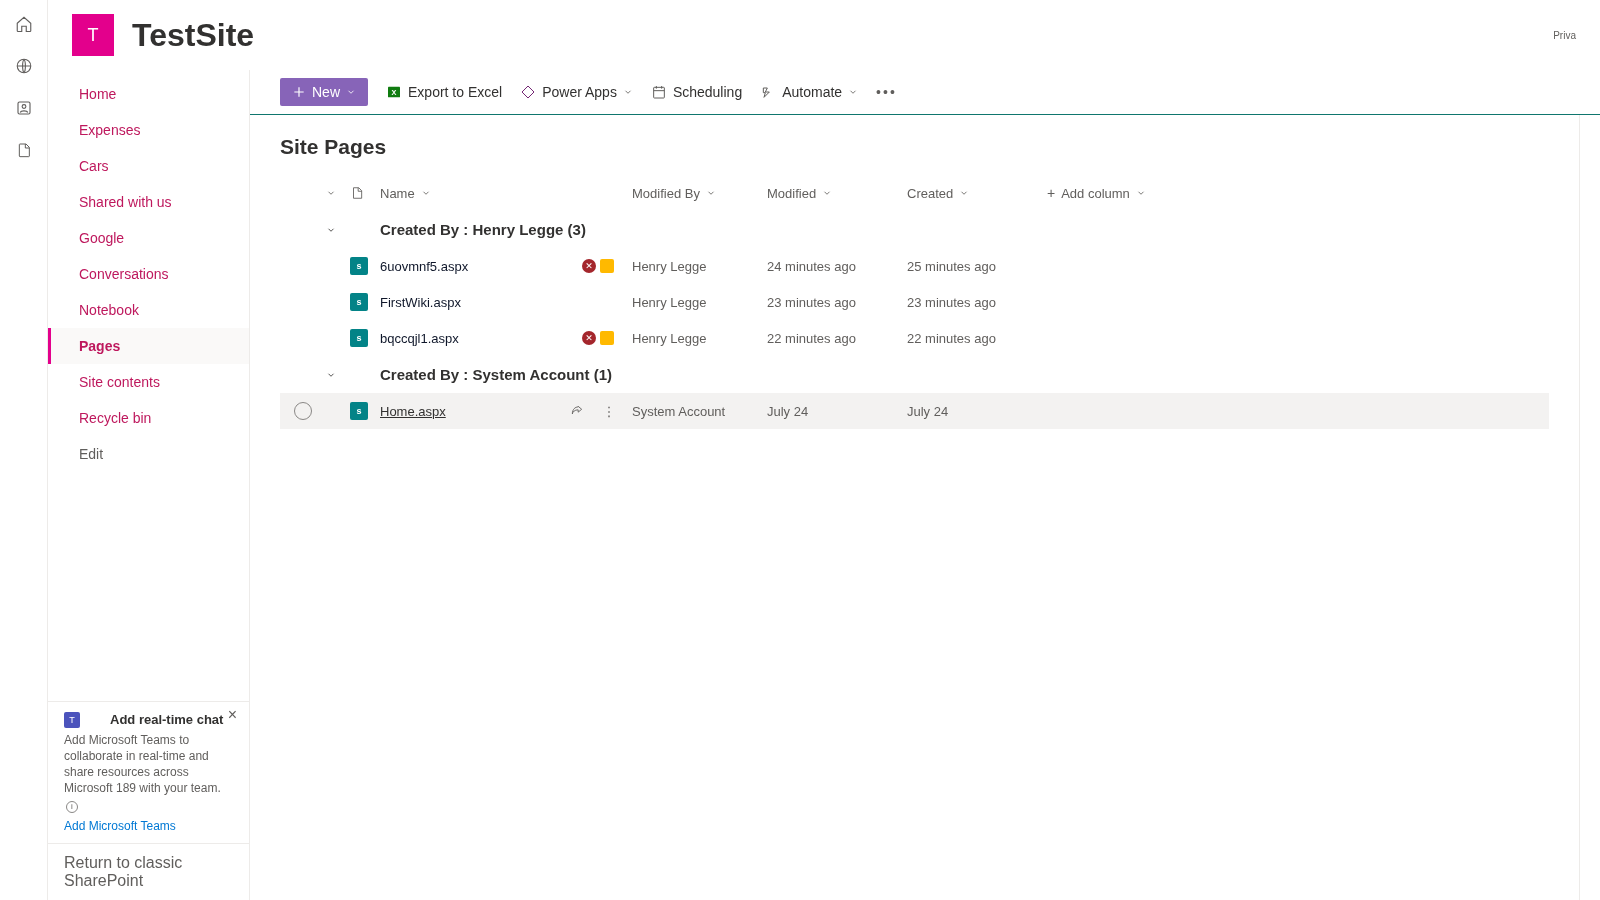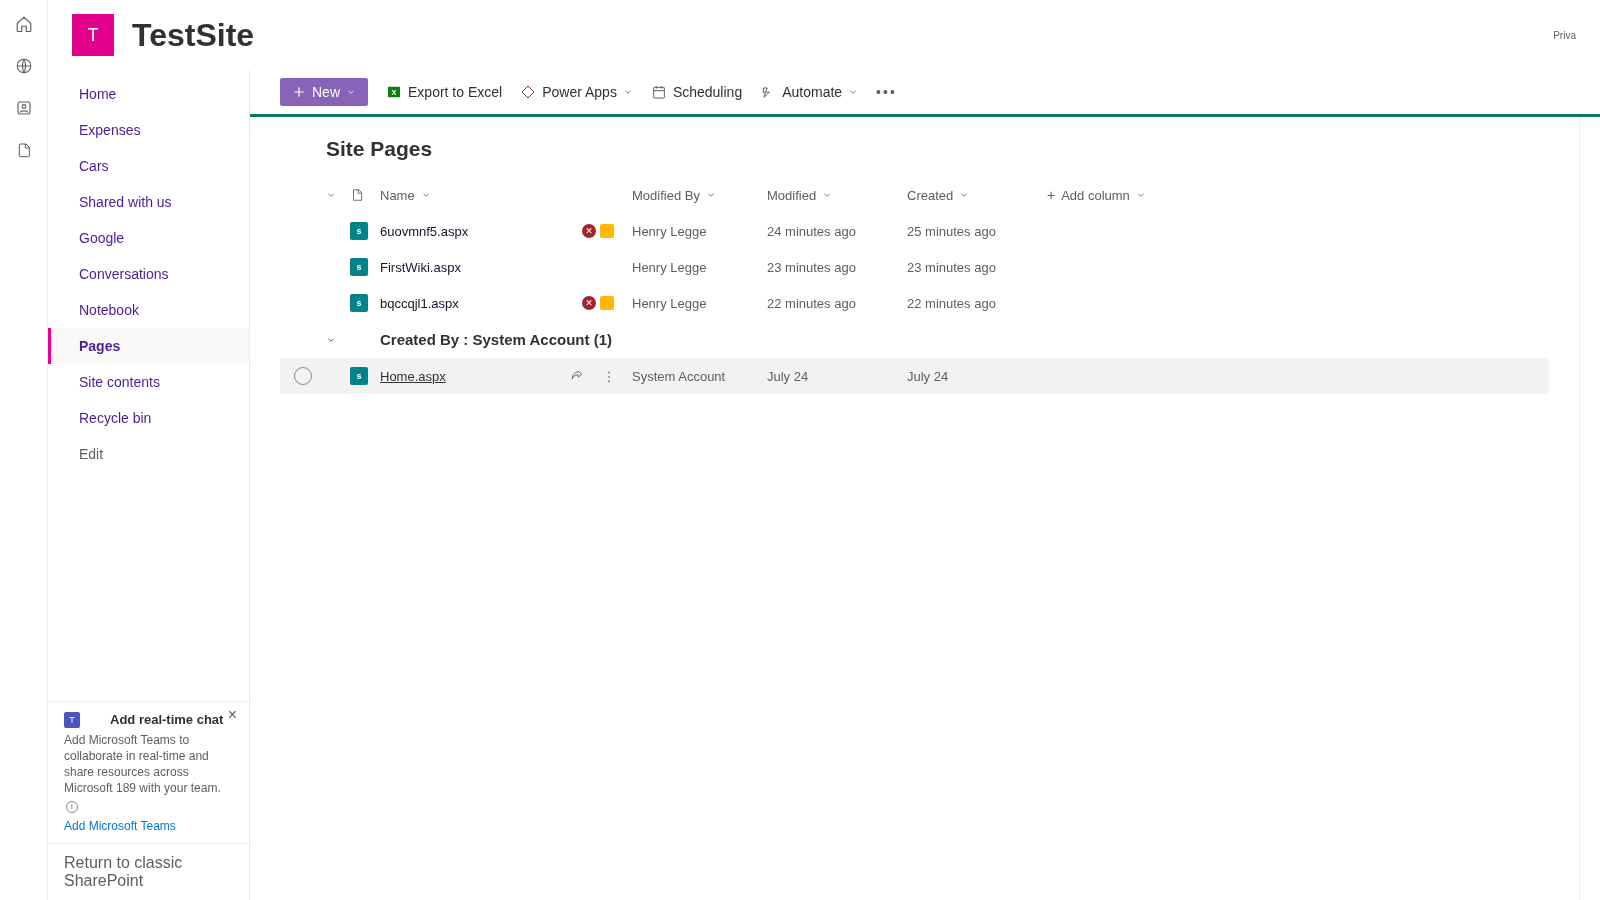--- a/index.html
+++ b/index.html
@@ -7,39 +7,39 @@
 .app { display: flex; height: 900px; }
 .rail { width: 48px; border-right: 1px solid #edebe9; display: flex; flex-direction: column; align-items: center; padding-top: 14px; gap: 22px; }
 .rail-icon { width: 20px; height: 20px; color: #605e5c; cursor: pointer; display: flex; align-items: center; justify-content: center; }
 .main { flex: 1; display: flex; flex-direction: column; }
 .header { display: flex; align-items: center; padding: 14px 24px 14px 24px; gap: 18px; }
 .site-logo { width: 42px; height: 42px; background: #e3008c; color: #fff; display: flex; align-items: center; justify-content: center; font-size: 18px; font-weight: 400; }
 .site-title { font-size: 32px; font-weight: 600; }
 .privacy { margin-left: auto; font-size: 10px; color: #605e5c; }
 .content-row { display: flex; flex: 1; min-height: 0; }
 .nav { width: 202px; border-right: 1px solid #edebe9; display: flex; flex-direction: column; padding-top: 6px; }
-.nav-item { padding: 10px 16px 10px 28px; font-size: 14px; color: #4c1d95; cursor: pointer; border-left: 3px solid transparent; }
+.nav-item { padding: 10px 16px 10px 28px; font-size: 14px; color: #be185d; cursor: pointer; border-left: 3px solid transparent; }
 .nav-item.selected { font-weight: 600; border-left: 3px solid #e3008c; background: #faf9f8; }
 .nav-item.edit { color: #605e5c; }
 .nav-spacer { flex: 1; }
 .promo { padding: 10px 16px 10px 16px; font-size: 12px; border-top: 1px solid #edebe9; position: relative; }
 .promo-title-row { display: flex; align-items: center; gap: 6px; margin-bottom: 4px; }
 .promo-title { font-weight: 600; font-size: 13px; margin-left: 24px; }
 .promo-desc { color: #605e5c; line-height: 1.35; }
 .promo-link { color: #0078d4; margin-top: 6px; display: inline-block; cursor: pointer; }
 .promo-close { position: absolute; right: 12px; top: 4px; font-size: 16px; color: #605e5c; cursor: pointer; }
 .classic { padding: 10px 16px; font-size: 16px; color: #605e5c; border-top: 1px solid #edebe9; cursor: pointer; }
 .workspace { flex: 1; display: flex; flex-direction: column; }
-.cmdbar { display: flex; align-items: center; gap: 18px; padding: 8px 30px; border-bottom: 3px solid #0f766e; }
+.cmdbar { display: flex; align-items: center; gap: 18px; padding: 8px 30px; border-bottom: 1px solid #0f766e; }
 .new-btn { display: flex; align-items: center; gap: 6px; background: #8764b8; color: #fff; padding: 6px 12px; border-radius: 2px; cursor: pointer; font-size: 14px; }
 .cmd-item { display: flex; align-items: center; gap: 6px; cursor: pointer; color: #323130; font-size: 14px; }
 .cmd-icon { width: 16px; height: 16px; display: inline-flex; align-items: center; justify-content: center; }
 .excel-icon { color: #107c10; }
 .page-area { flex: 1; overflow: auto; padding: 20px 30px; border-right: 1px solid #edebe9; margin-right: 20px;}
-.page-heading { font-size: 21px; font-weight: 600; margin-bottom: 20px; margin-left: 46px; }
+.page-heading { font-size: 21px; font-weight: 600; margin-bottom: 20px; }
 .list-header { display: flex; align-items: center; padding: 6px 0 10px 0; color: #605e5c; font-size: 13px; }
 .col-check { width: 46px; display:flex; justify-content:center;}
 .col-chev { width: 24px; }
 .col-doc { width: 30px; }
 .col-name { width: 252px; display: flex; align-items: center; gap: 6px; text-align: right; }
 .col-modby { width: 135px; display: flex; align-items: center; gap: 6px; }
 .col-mod { width: 140px; display: flex; align-items: center; gap: 6px; }
 .col-created { width: 140px; display: flex; align-items: center; gap: 6px; }
 .col-add { width: 140px; display: flex; align-items: center; gap: 6px; }
 .header-label { font-weight: 400; }
@@ -220,20 +220,30 @@
               </div>
             <div class="col-add">
                 <span class="plus-thin">+</span>
                 <span class="header-label">Add column</span>
                 <svg width="10" height="10" viewBox="0 0 24 24" fill="none" stroke="#605e5c" stroke-width="2">
                   <path d="M6 9l6 6 6-6"></path>
                 </svg>
               </div>
           </div>
 
+          <div class="group-row">
+            <div class="col-check"></div>
+            <div class="col-chev">
+                <svg width="10" height="10" viewBox="0 0 24 24" fill="none" stroke="#323130" stroke-width="2">
+                  <path d="M6 9l6 6 6-6"></path>
+                </svg>
+              </div>
+            <div class="col-doc"></div>
+            <span>Created By : Henry Legge (3)</span>
+          </div>
 
           <div class="item-row">
             <div class="col-check"></div>
               <div class="col-chev"></div>
             <div class="col-doc"><span class="file-icon">s</span></div>
             <div class="col-name">
                 <span class="filename">6uovmnf5.aspx</span>
                 <span class="status-icons">
                   <span class="status-red">✕</span>
                   <span class="status-yellow"></span>

